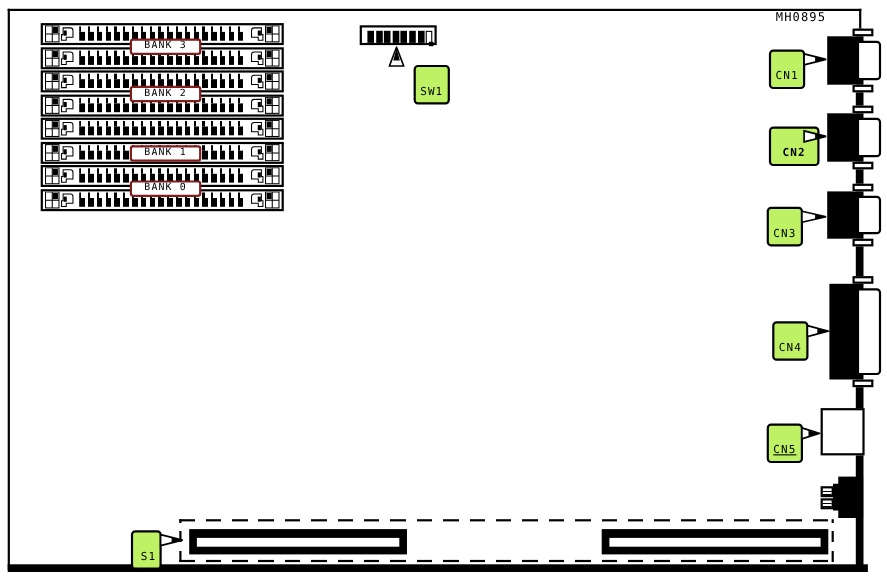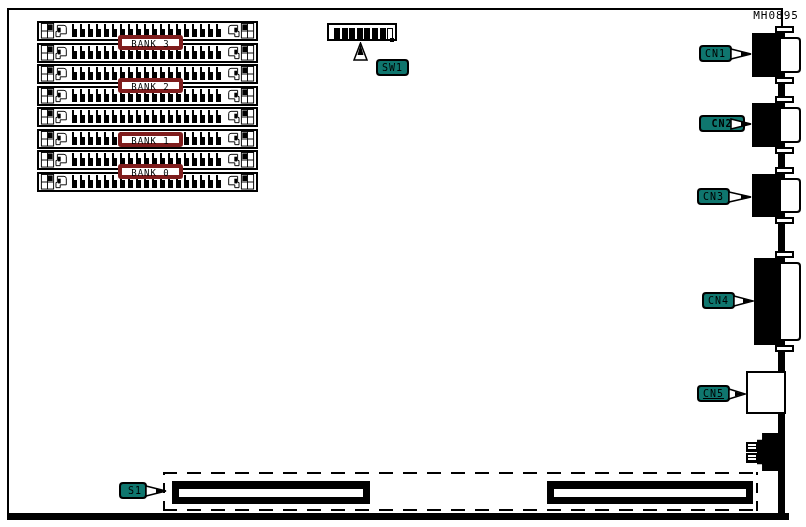--- a/index.html
+++ b/index.html
@@ -8,41 +8,41 @@
   .abs{position:absolute;}
 
   
   .edge{position:absolute;background:#000;}
   #edge-top{left:7px;top:8px;width:776px;height:2px;}
   #edge-left{left:7px;top:8px;width:2px;height:510px;}
   #edge-right-thin{left:781px;top:8px;width:2px;height:20px;}
   #edge-right-thick{left:778px;top:26px;width:7px;height:488px;}
   #edge-bottom-thick{left:7px;top:513px;width:782px;height:7px;}
 
-  #mh-label{left:686px;top:9px;width:113px;height:13px;text-align:right;
+  #mh-label{left:638px;top:9px;width:113px;height:13px;text-align:right;
             font-size:11px;letter-spacing:1px;line-height:13px;}
 
   
   .simm{position:absolute;left:37px;width:221px;height:20px;border:2px solid #000;background:#fff;box-sizing:border-box;}
   .simm .capL,.simm .capR{position:absolute;top:0px;width:31px;height:16px;}
   .simm .capL{left:1px;}
   .simm .capR{right:1px;transform:scaleX(-1);}
   .comb{position:absolute;left:33px;right:33px;top:1px;bottom:1px;}
   .comb .ticks{position:absolute;left:0;right:0;top:0;height:5px;
     background:repeating-linear-gradient(90deg,#000 0 2px,transparent 2px 8px);}
   .comb .teeth{position:absolute;left:0;right:0;bottom:1px;height:8px;
     background:repeating-linear-gradient(90deg,#000 0 5px,#fff 5px 8px);}
   .bank-label{position:absolute;left:118px;width:65px;height:15px;background:#fff;
-    border:4px solid #7f1d1d;border-radius:3px;box-sizing:border-box;
+    border:2px solid #7f1d1d;border-radius:3px;box-sizing:border-box;
     font-size:9px;letter-spacing:1px;text-align:center;line-height:11px;z-index:5;}
 
   
-  .lbl{position:absolute;background:#0f766e;border:2px solid #000;border-radius:4px;
+  .lbl{position:absolute;background:#bef264;border:2px solid #000;border-radius:4px;
     box-sizing:border-box;height:17px;font-size:10px;letter-spacing:1px;
-    text-align:center;line-height:13px;padding:0 3px;z-index:6;}
+    text-align:center;line-height:13px;padding:16px 3px;z-index:6;}
   .tail{position:absolute;z-index:6;}
 
   
   #sw1-body{left:327px;top:23px;width:70px;height:18px;border:2px solid #000;background:#fff;box-sizing:border-box;}
   .dip{position:absolute;top:3px;width:6px;height:11px;}
   .dip.on{background:#000;}
   .dip.off{background:#fff;border:1px solid #000;height:12px;box-sizing:border-box;}
   .dip.off:after{content:"";position:absolute;right:-2px;bottom:-3px;width:4px;height:4px;background:#000;}
 
   

